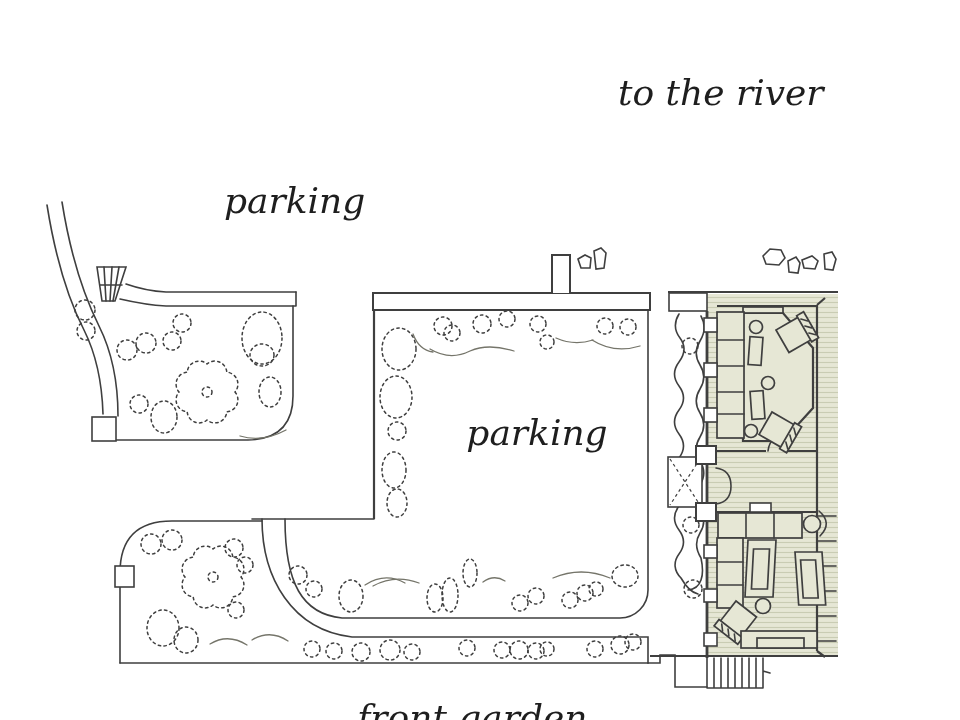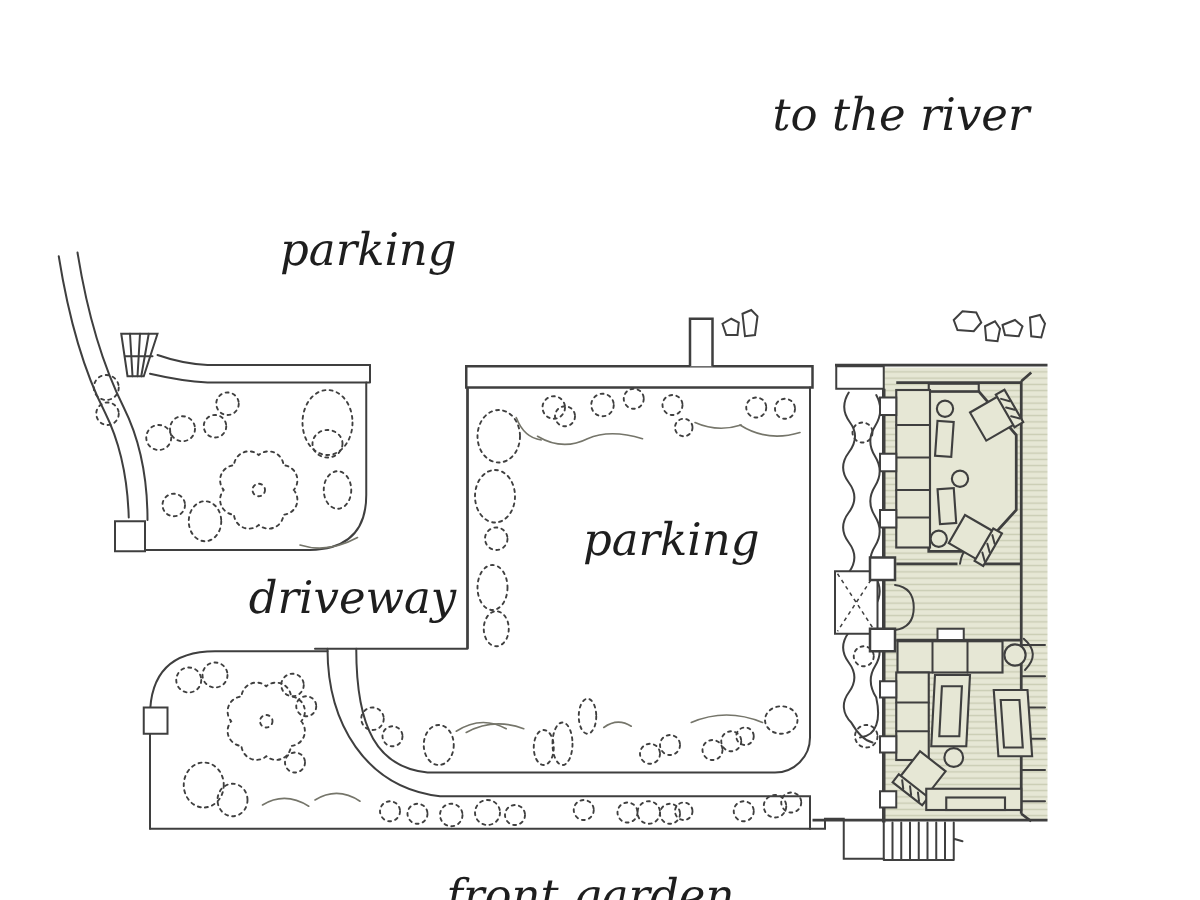--- a/index.html
+++ b/index.html
@@ -242,19 +242,18 @@
   </g>
 
   <g>
     <path class="s1" d="M648,663 L660,663 L660,655 L675,655 L675,687 L707,687"></path>
     <path class="s1" d="M707,658 V688 M714,658 V688 M721,658 V688 M728,658 V688 M735,658 V688 M742,658 V688 M749,658 V688 M756,658 V688 M763,658 V688 M707,688 H763 M763,671 l7,2"></path>
   </g>
 </svg>
 
 <div class="lbl" style="left:618px;top:72px;">to the river</div>
 <div class="lbl" style="left:224px;top:180px;text-align:right;">parking</div>
-<div class="lbl" style="left:199px;top:458px;">driveway</div>
 <div class="lbl lbl-center" style="left:447px;top:410px;width:180px;">
   <span>parking</span><br>
 </div>
 <div class="lbl" style="left:357px;top:661px;margin-top:36px;">front garden</div>
 
 </div>
 
 </body></html>

